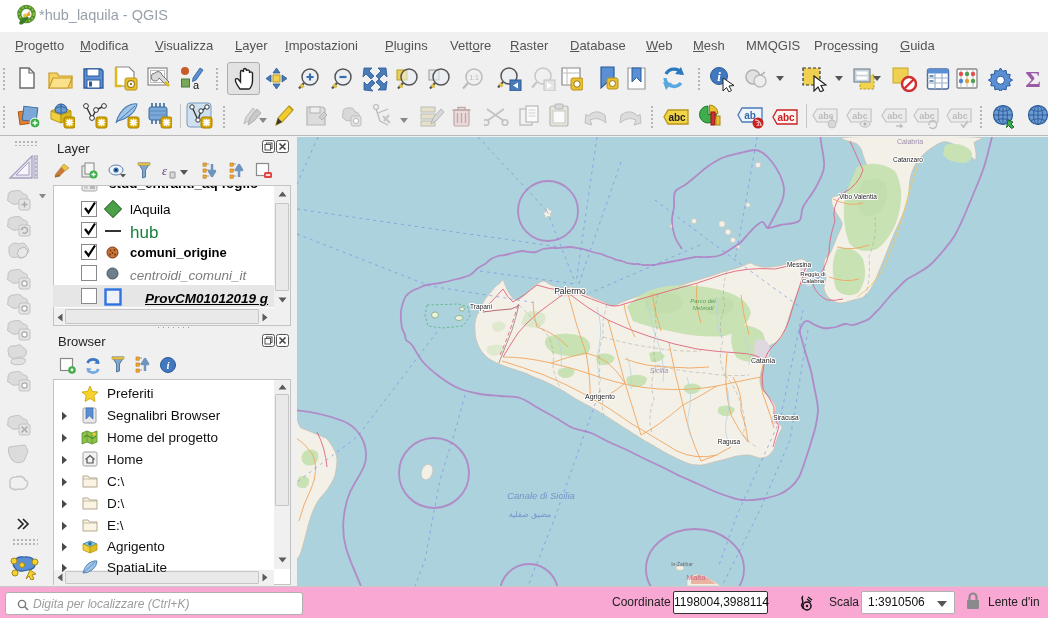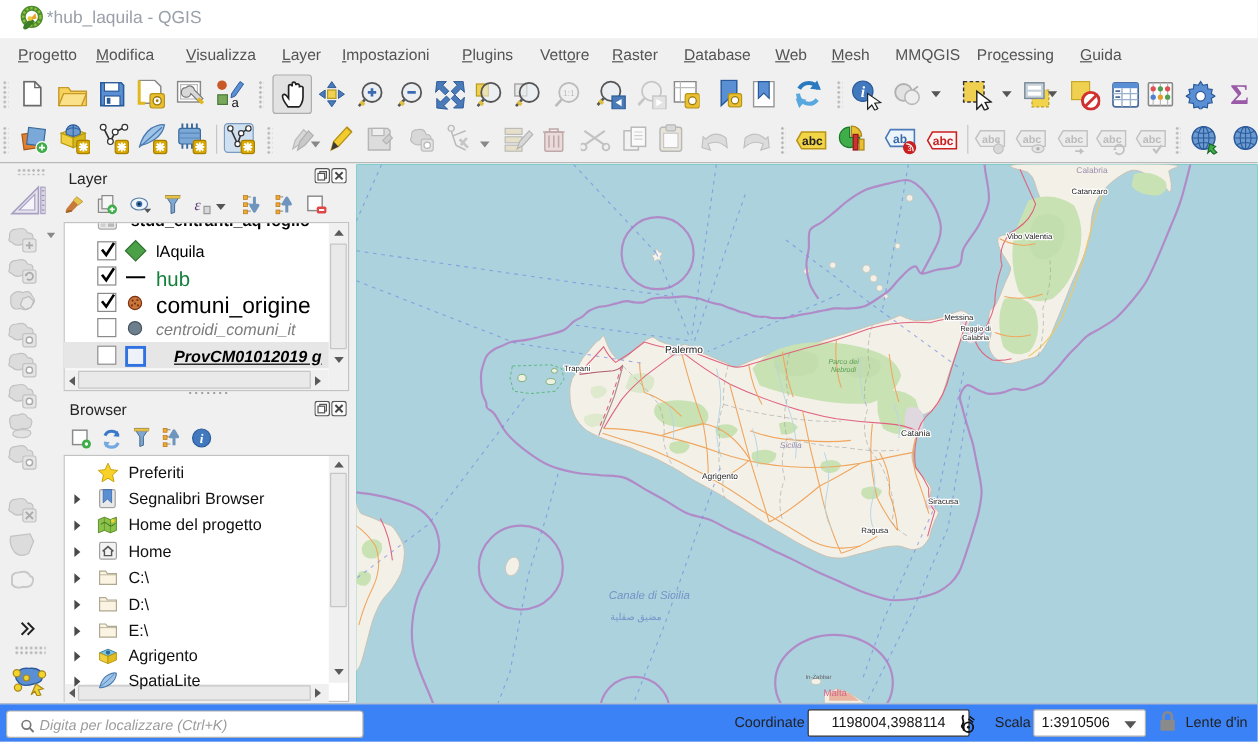--- a/index.html
+++ b/index.html
@@ -8,21 +8,21 @@
 #menubar{position:absolute;left:0;top:32px;width:1048px;height:28px;background:#f0f0f0}
 .mi{position:absolute;top:6px;font-size:13px;color:#545454}
 #tb1{position:absolute;left:0;top:60px;width:1048px;height:38px;background:#f0f0f0}
 #tb2{position:absolute;left:0;top:98px;width:1048px;height:38px;background:#f0f0f0;border-bottom:1px solid #b8b8b8}
 .ic{position:absolute}
 #lefttb{position:absolute;left:0;top:137px;width:51px;height:449px;background:#f0f0f0}
 #panelLayer{position:absolute;left:51px;top:137px;width:242px;height:193px;background:#f0f0f0}
 #panelBrowser{position:absolute;left:51px;top:330px;width:242px;height:256px;background:#f0f0f0}
 .ptitle{position:absolute;font-size:13px;color:#252525}
 #map{position:absolute;left:297px;top:137px;width:751px;height:449px;background:#14b8a6}
-#statusbar{position:absolute;left:0;top:586px;width:1048px;height:32px;background:#3b82f6;border-top:1px solid #c9c9c9}
+#statusbar{position:absolute;left:0;top:586px;width:1048px;height:32px;background:#f9a8d4;border-top:1px solid #c9c9c9}
 #locbox{position:absolute;left:5px;top:5px;width:298px;height:23px;background:#fff;border:1px solid #b0b0b0;border-radius:3px}
 #locbox span{position:absolute;left:27px;top:4px;font-style:italic;font-size:12px;color:#9c9c9c}
 .sblabel{position:absolute;top:8px;font-size:12px;color:#222}
 .sbinput{position:absolute;top:4px;height:23px;background:#fff;font-size:12px;color:#111}
 .listbox{position:absolute;background:#fff;border:1px solid #c3c3c3}
 .thumb{position:absolute;background:#e9e9e9;border:1px solid #c6c6c6;border-radius:1px}
 </style></head>
 <body>
 <div id="titlebar">
   <svg class="ic" style="left:16px;top:4px" width="21" height="23" viewBox="0 0 21 23">
@@ -590,21 +590,21 @@
 <svg class="ic" style="left:54px;top:108px" width="15" height="15" viewBox="0 0 15 15">
       <circle cx="7.5" cy="7.5" r="5.5" fill="#c8763a" stroke="#7a3010" stroke-width="1"></circle>
       <g fill="#7a3010">
         <circle cx="5.5" cy="5.5" r="0.9"></circle>
         <circle cx="9.5" cy="5" r="0.9"></circle>
         <circle cx="7.5" cy="8" r="0.9"></circle>
         <circle cx="5" cy="9.5" r="0.9"></circle>
         <circle cx="10" cy="9.5" r="0.9"></circle>
       </g>
     </svg>
-<span style="position:absolute;left:79px;top:108px;font-size:19px;font-weight:normal;color:#000">comuni_origine</span>
+<span style="position:absolute;left:79px;top:108px;font-size:13px;font-weight:bold;color:#000">comuni_origine</span>
 <div style="position:absolute;left:30px;top:128px;width:16px;height:16px;background:#fff;border:1px solid #8a8a8a"></div>
 <svg class="ic" style="left:54px;top:129px" width="15" height="15" viewBox="0 0 15 15">
       <circle cx="7.5" cy="7.5" r="5.5" fill="#6d7f8d" stroke="#45555f" stroke-width="1"></circle>
     </svg>
 <div style="position:absolute;left:79px;top:129px;width:144px;height:16px;overflow:hidden"><span style="font-style:italic;font-size:13.5px;color:#7d7d7d;white-space:nowrap">centroidi_comuni_it</span></div>
 <div style="position:absolute;left:2px;top:148px;width:221px;height:22px;background:#e6e6e6"></div>
 <div style="position:absolute;left:30px;top:151px;width:16px;height:16px;background:#fff;border:1px solid #8a8a8a"></div>
 <svg class="ic" style="left:52px;top:150px" width="20" height="20" viewBox="0 0 20 20">
       <rect x="2.5" y="2.5" width="15" height="15" fill="#eef2f8" stroke="#2f72e0" stroke-width="2.4"></rect>
     </svg>
@@ -898,21 +898,21 @@
   </div>
 <div id="statusbar">
   <div id="locbox">
     <svg class="ic" style="left:10px;top:5px" width="14" height="14" viewBox="0 0 14 14">
         <circle cx="6" cy="6" r="3.6" fill="none" stroke="#777" stroke-width="1.4"></circle>
         <line x1="8.8" y1="8.8" x2="12" y2="12" stroke="#777" stroke-width="1.6"></line>
       </svg>
     <span>Digita per localizzare (Ctrl+K)</span>
   </div>
   <span class="sblabel" style="left:612px">Coordinate</span>
-  <div class="sbinput" style="left:673px;width:135px;border:1px solid #333;border-radius:2px;text-align:center;padding-top:3px">1198004,3988114</div>
+  <div class="sbinput" style="left:673px;width:95px;border:1px solid #333;border-radius:2px;text-align:center;padding-top:3px">1198004,3988114</div>
   <svg class="ic" style="left:796px;top:6px" width="20" height="20" viewBox="0 0 20 20">
       <path d="M7 3 C4 6 9 8 6 11 C4 13 8 14 7 16" fill="none" stroke="#111" stroke-width="1.5"></path>
       <circle cx="11" cy="13" r="4" fill="none" stroke="#111" stroke-width="1.5"></circle>
       <circle cx="11" cy="13" r="1.2" fill="#111"></circle>
       <path d="M12 4 l4 3 M11 6 l4 3" stroke="#111" stroke-width="1.3"></path>
     </svg>
   <span class="sblabel" style="left:829px">Scala</span>
   <div class="sbinput" style="left:861px;width:94px;border:1px solid #b0b0b0;border-radius:2px;padding:3px 16px 0 6px">1:3910506</div>
   <svg class="ic" style="left:936px;top:13px" width="12" height="8" viewBox="0 0 12 8">
       <path d="M1 1 L6 7 L11 1 Z" fill="#555"></path>

